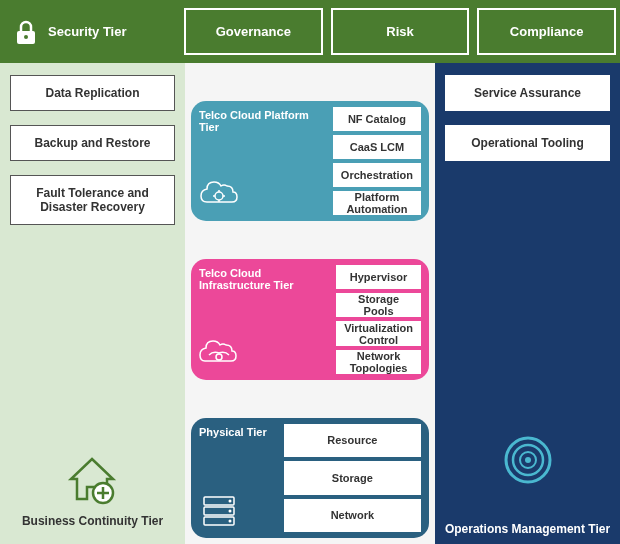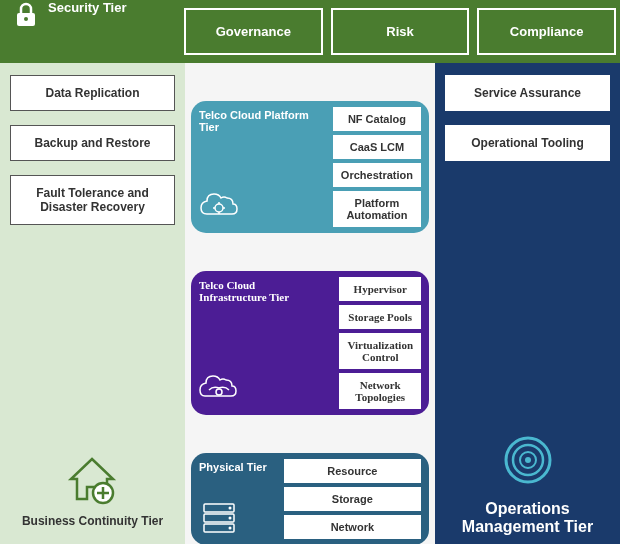--- a/index.html
+++ b/index.html
@@ -6,21 +6,21 @@
     body { font-family: Arial, sans-serif; width: 620px; height: 544px; overflow: hidden; background: #fff; }
 
     .header {
       background: #4a7c2f;
       display: flex;
       align-items: stretch;
       height: 63px;
     }
     .header-security {
       display: flex;
-      align-items: flex-start;
+      align-items: center;
       padding: 0 12px;
       color: white;
       font-weight: bold;
       font-size: 13px;
       gap: 8px;
       min-width: 180px;
     }
     .header-tabs {
       display: flex;
       flex: 1;
@@ -93,21 +93,21 @@
     .tier-block {
       flex: 1;
       border-radius: 15px;
       padding: 6px 8px;
       display: flex;
       align-items: stretch;
       gap: 17px;
       margin-top: 32px;
     }
     .tier-block.telco-platform { background: #4a9fb5; }
-    .tier-block.telco-infra { background: #4c1d95; font-family: Liberation Serif, serif; }
+    .tier-block.telco-infra { background: #ec4899; }
     .tier-block.physical { background: #2a6080; }
 
     .tier-label {
       color: white;
       font-size: 11px;
       font-weight: bold;
       display: flex;
       flex-direction: column;
       justify-content: space-between;
       min-width: 60px;
@@ -118,21 +118,21 @@
 
     .tier-items {
       display: flex;
       flex-direction: column;
       gap: 4px;
       flex: 1;
     }
     .tier-item {
       background: white;
       border: none;
-      padding: 6px 8px;
+      padding: 0 8px;
       text-align: center;
       font-size: 11px;
       font-weight: bold;
       color: #333;
       flex: 1;
       display: flex;
       align-items: center;
       justify-content: center;
     }
 
@@ -145,21 +145,21 @@
       padding: 12px 10px 20px 10px;
       align-items: center;
       position: relative;
     }
     .col-right-title {
       position: absolute;
       bottom: 8px;
       left: 0;
       right: 0;
       text-align: center;
-      font-size: 16px;
+      font-size: 12px;
       font-weight: bold;
       color: white;
     }
     .right-box {
       border: 1.5px solid white;
       background: white;
       padding: 10px 8px;
       text-align: center;
       font-size: 12px;
       font-weight: bold;

